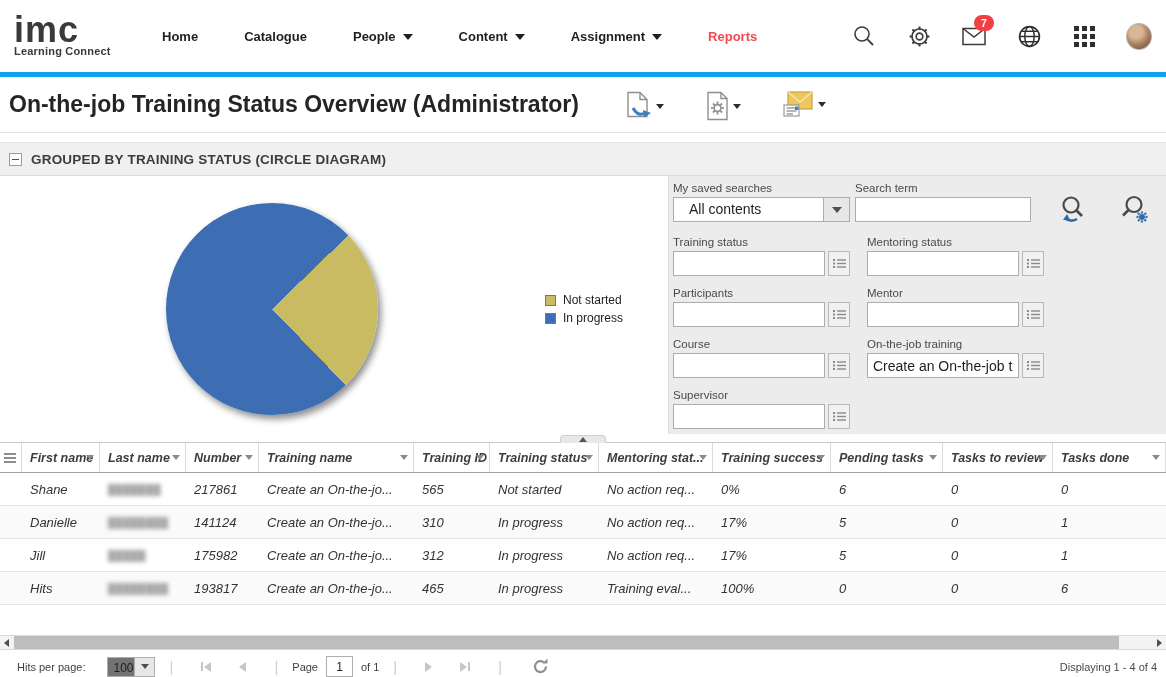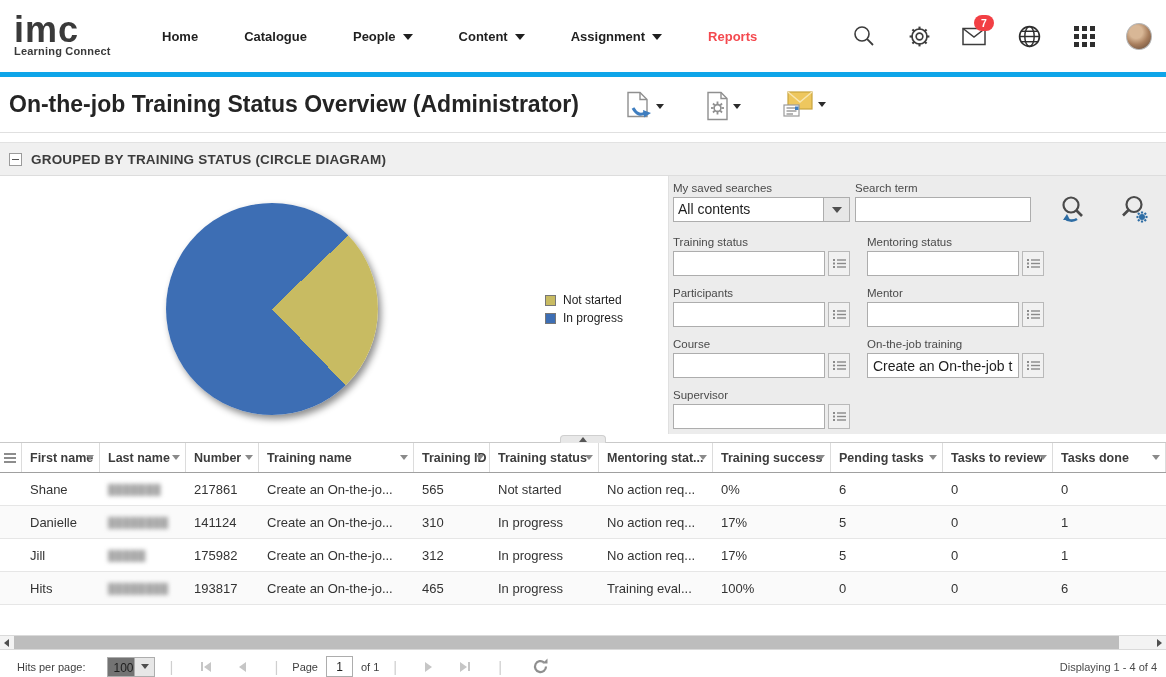--- a/index.html
+++ b/index.html
@@ -45,35 +45,35 @@
   .legend { position:absolute; left:545px; top:117px; }
   .legend-row { display:flex; align-items:center; gap:7px; margin-bottom:4px; }
   .swatch { width:11px; height:11px; border:1px solid #777; }
   .legend-label { font-size:12px; color:#1d1d1d; }
 
   .search-panel { position:relative; flex:1; background:#ececec; border-left:1px solid #e0e0e0; }
   .fld { position:absolute; }
   .fld-label { font-size:11.5px; color:#4a4a4a; margin-bottom:3px; display:block; }
   .fld-row { display:flex; align-items:stretch; }
   .combo { display:flex; width:177px; height:25px; border:1px solid #adadad; background:#fff; cursor:pointer; }
-  .combo-text { flex:1; font-size:14px; color:#1e1e1e; padding:3px 0 0 4px; overflow:hidden; white-space:nowrap; }
+  .combo-text { flex:1; font-size:14px; color:#1e1e1e; padding:3px 0 0 15px; overflow:hidden; white-space:nowrap; }
   .combo-btn { width:26px; background:#e7e7e7; border-left:1px solid #adadad; display:flex; align-items:center; justify-content:center; }
   .combo-btn i { width:0; height:0; border-left:5px solid transparent; border-right:5px solid transparent; border-top:6px solid #4f4f4f; }
   .txt-input { width:176px; height:25px; border:1px solid #adadad; background:#fff; font-family:"Liberation Sans",sans-serif; font-size:14px; color:#1e1e1e; padding:0 5px; }
   .txt-input.small { width:152px; }
   .picker-btn { width:22px; height:25px; margin-left:3px; background:#f1f1f1; border:1px solid #b9b9b9; display:flex; align-items:center; justify-content:center; cursor:pointer; }
   .panel-tools { position:absolute; display:flex; gap:30px; }
 
   
   .splitter { position:relative; height:9px; background:#fff; border-bottom:1px solid #c9c9c9; }
   .split-tab { position:absolute; left:560px; top:1px; width:46px; height:8px; background:#e8e8e8; border:1px solid #cfcfcf; border-bottom:none; border-radius:4px 4px 0 0; display:flex; align-items:center; justify-content:center; cursor:pointer; }
   .split-tab i { width:0; height:0; border-left:4px solid transparent; border-right:4px solid transparent; border-bottom:5px solid #555; }
 
   
-  .grid { width:1166px; }
+  .grid { width:1166px;font-style:italic; }
   .trow { display:grid; grid-template-columns:22px 78px 86px 73px 155px 76px 109px 114px 118px 112px 110px 1fr; }
   .ghead { height:30px; background:#fff; border-bottom:1px solid #a0a0a0; }
   .hc { position:relative; display:flex; align-items:center; padding-left:8px; font-size:12.5px; font-weight:bold; color:#3d3d3d; border-right:1px solid #dcdcdc; white-space:nowrap; overflow:hidden; cursor:pointer; }
   .hc .sort-caret { position:absolute; right:5px; top:12px; width:0; height:0; border-left:4px solid transparent; border-right:4px solid transparent; border-top:5px solid #8a8a8a; }
   .hc.grip { padding-left:4px; }
   .grip-ic { width:12px; }
   .grip-ic i { display:block; height:2px; background:#8d8d8d; margin:2px 0; }
   .brow { height:33px; border-bottom:1px solid #e6e6e6; background:#fff; }
   .brow.alt { background:#fafafa; }
   .bc { font-size:13px; color:#333; padding-left:8px; display:flex; align-items:center; white-space:nowrap; overflow:hidden; }

